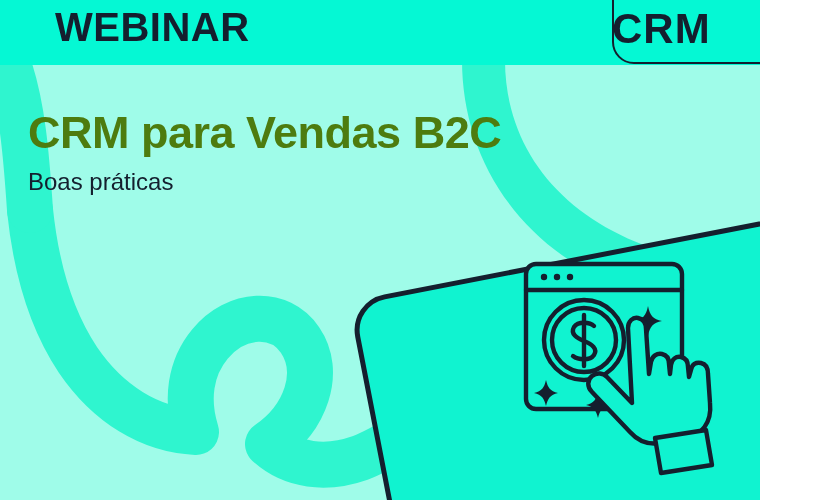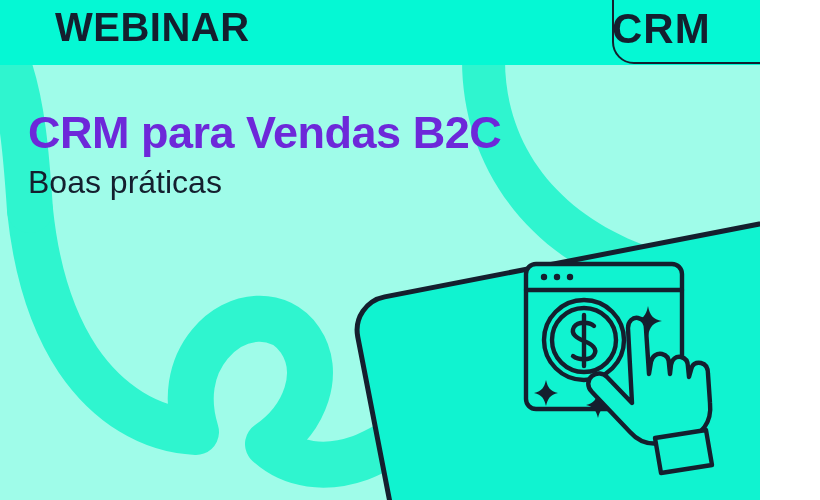--- a/index.html
+++ b/index.html
@@ -76,29 +76,29 @@
   }
 
   
   .headline {
     position: absolute;
     left: 28px;
     top: 106px;
     font-size: 45px;
     font-weight: bold;
     letter-spacing: -0.5px;
-    color: #6d28d9;
+    color: #4d7c0f;
     line-height: 54px;
     white-space: nowrap;
   }
   .subhead {
     position: absolute;
     left: 28px;
     top: 164px;
-    font-size: 32px;
+    font-size: 24px;
     font-weight: normal;
     color: #141F2E;
     line-height: 36px;
     white-space: nowrap;
   }
 
   
   .card-layer {
     position: absolute;
     left: 0; top: 0;

